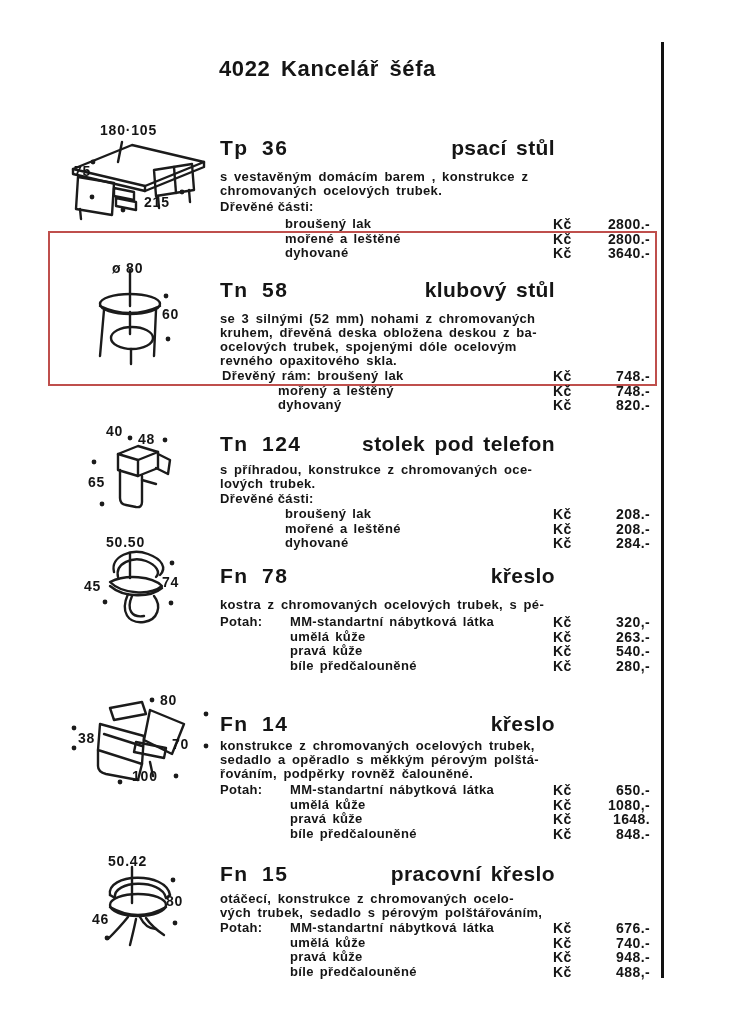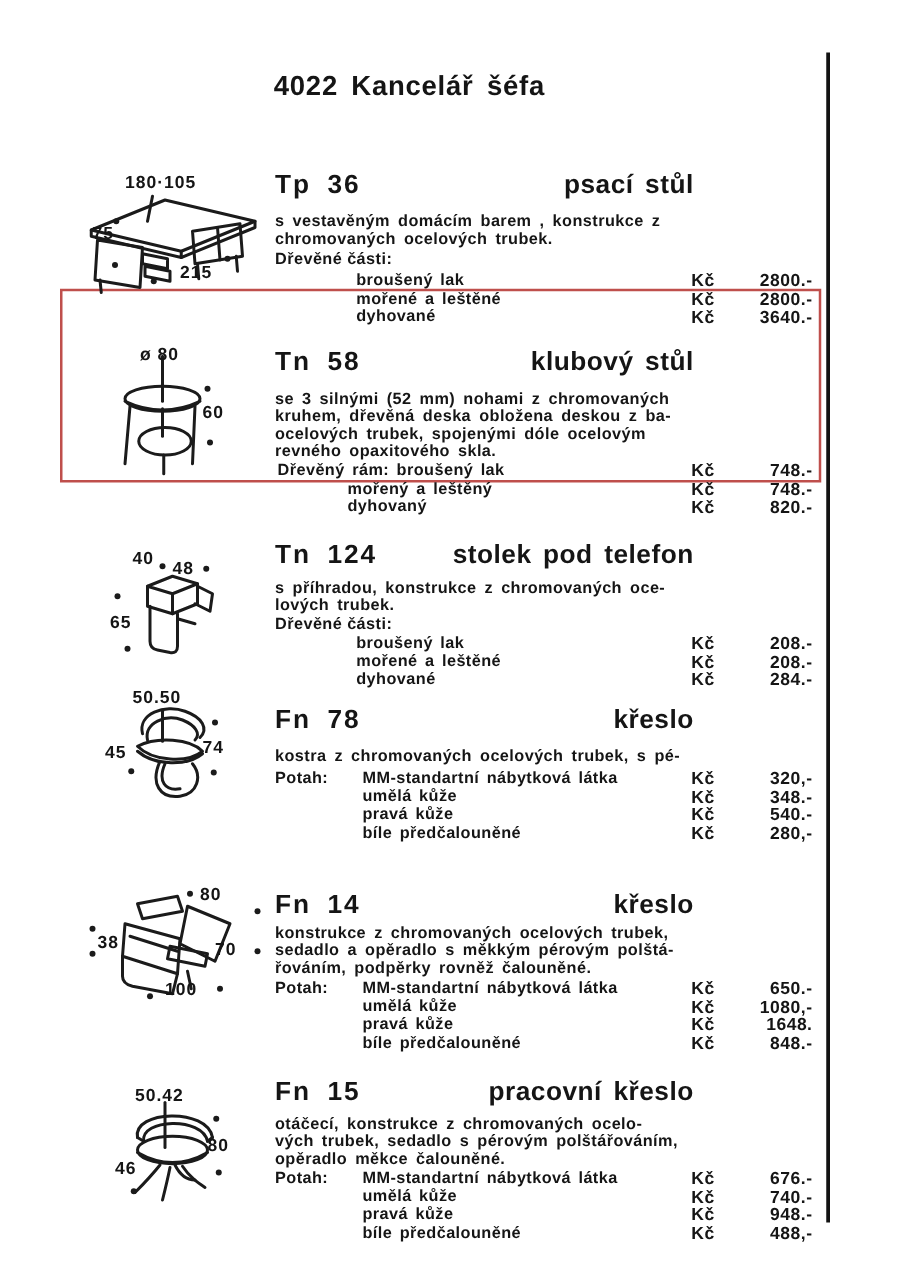--- a/index.html
+++ b/index.html
@@ -22,21 +22,21 @@
   .desc{font-size:13px;font-weight:700;line-height:14px;letter-spacing:.35px;word-spacing:2.5px;}
   .desc div{white-space:nowrap;}
   .vh{font-size:13px;font-weight:700;line-height:14px;letter-spacing:.35px;}
   .rows{position:relative;}
   .row{position:relative;height:14.5px;font-size:13px;font-weight:700;letter-spacing:.35px;}
   .row .lbl{position:absolute;top:0;white-space:nowrap;word-spacing:2px;}
   .row .pfx{position:absolute;left:0;top:0;white-space:nowrap;}
   .ind0{left:2px;} .ind58{left:58px;} .ind65{left:65px;} .ind70{left:70px;}
   .price{position:absolute;left:333px;top:0;width:97px;display:flex;
     justify-content:space-between;font-size:14px;font-weight:700;letter-spacing:.4px;}
-  .figure{position:absolute;margin-top:15px;}
+  .figure{position:absolute;}
   .figure svg{display:block;}
   .figure svg path, .figure svg ellipse, .figure svg line{
     fill:none;stroke:#1b1b1b;stroke-width:2.4;stroke-linecap:round;stroke-linejoin:round;}
   .figure svg circle{fill:#1b1b1b;stroke:none;}
   .dim{position:absolute;font-size:14px;font-weight:700;letter-spacing:.8px;white-space:nowrap;}
 </style>
 </head>
 <body>
 
 <div class="page">
@@ -166,21 +166,21 @@
         <span class="lbl ind70">MM-standartní nábytková látka</span>
         <span class="price">
             <span>Kč</span>
             <span>320,-</span>
           </span>
       </div>
       <div class="row">
         <span class="lbl ind70">umělá kůže</span>
         <span class="price">
             <span>Kč</span>
-            <span>348.-</span>
+            <span>263.-</span>
           </span>
       </div>
       <div class="row">
         <span class="lbl ind70">pravá kůže</span>
         <span class="price">
             <span>Kč</span>
             <span>540.-</span>
           </span>
       </div>
       <div class="row">
@@ -237,21 +237,20 @@
   </div>
 
   <div class="section" style="top:826px">
     <div class="sec-head">
       <span class="code">Fn 15</span>
       <span class="pname">pracovní křeslo</span>
     </div>
     <div class="desc" style="margin-top:4px">
       <div>otáčecí, konstrukce z chromovaných ocelo-</div>
       <div>vých trubek, sedadlo s pérovým polštářováním,</div>
-      <div>opěradlo měkce čalouněné.</div>
     </div>
     <div class="rows" style="margin-top:0px">
       <div class="row">
         <span class="pfx">Potah:</span>
         <span class="lbl ind70">MM-standartní nábytková látka</span>
         <span class="price">
             <span>Kč</span>
             <span>676.-</span>
           </span>
       </div>

